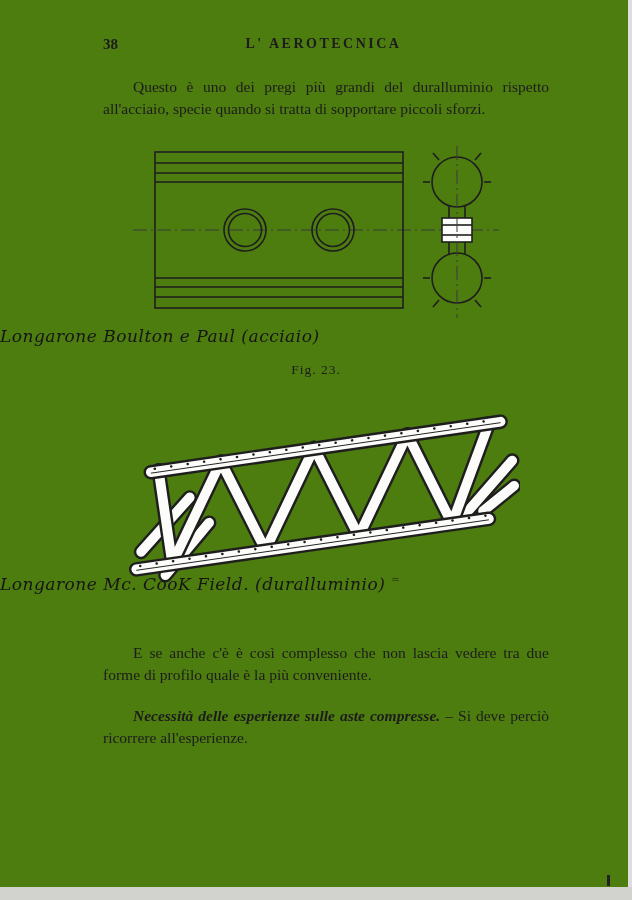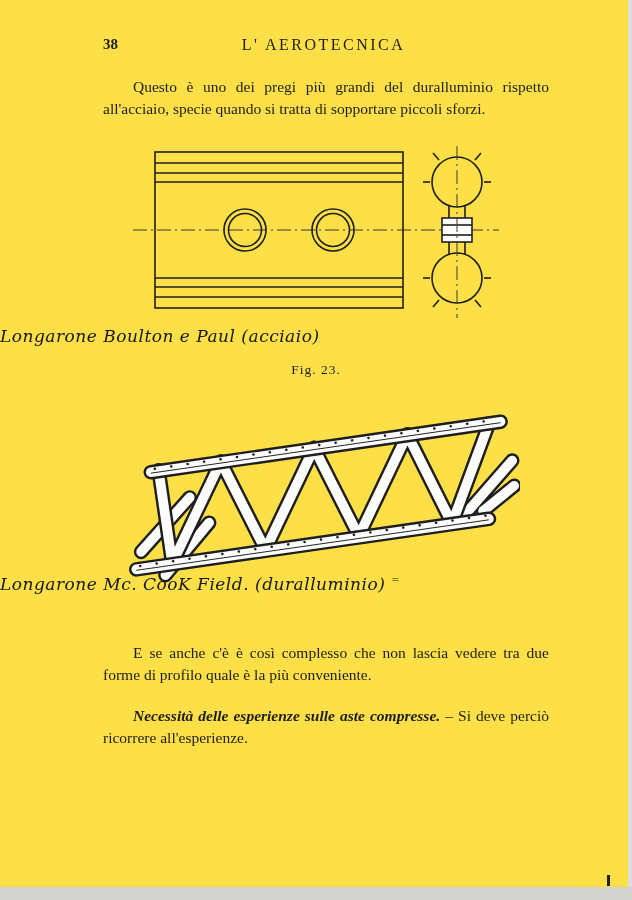--- a/index.html
+++ b/index.html
@@ -1,32 +1,32 @@
 <!DOCTYPE html>
 <html><head>
 <meta charset="utf-8">
 <style>
   html,body { margin:0; padding:0; background:#e9e9e7; }
   .page {
     position:relative;
     width:632px; height:900px;
     margin:0 auto;
-    background:#fde047;
+    background:#4d7c0f;
     overflow:hidden;
     font-family:"Liberation Serif", serif;
     color:#1c1c1c;
   }
   
   .scan-bottom { position:absolute; left:0; right:0; bottom:0; height:13px; background:#d2d2cf; }
   .scan-right  { position:absolute; top:0; bottom:0; right:0; width:4px; background:#dddddb; }
   .scan-tick   { position:absolute; right:22px; bottom:14px; width:3px; height:11px; background:#222; }
 
   .header { position:absolute; top:36px; left:103px; right:88px; height:20px; }
   .page-num { position:absolute; left:0; top:0; font-size:15px; font-weight:bold; }
-  .header-title { text-align:center; font-size:16px; font-weight:normal; letter-spacing:2.5px; }
+  .header-title { text-align:center; font-size:14px; font-weight:bold; letter-spacing:2.5px; }
 
   .body-text {
     position:absolute; left:103px; width:446px;
     font-size:15.5px; line-height:1.42; text-align:justify;
   }
   .para { text-indent:30px; margin:0; }
   .para + .para { margin-top:19px; }
   .ital { font-style:italic;font-weight:bold; }
 
   .fig-wrap { position:absolute; left:0; right:0; text-align:center; }

